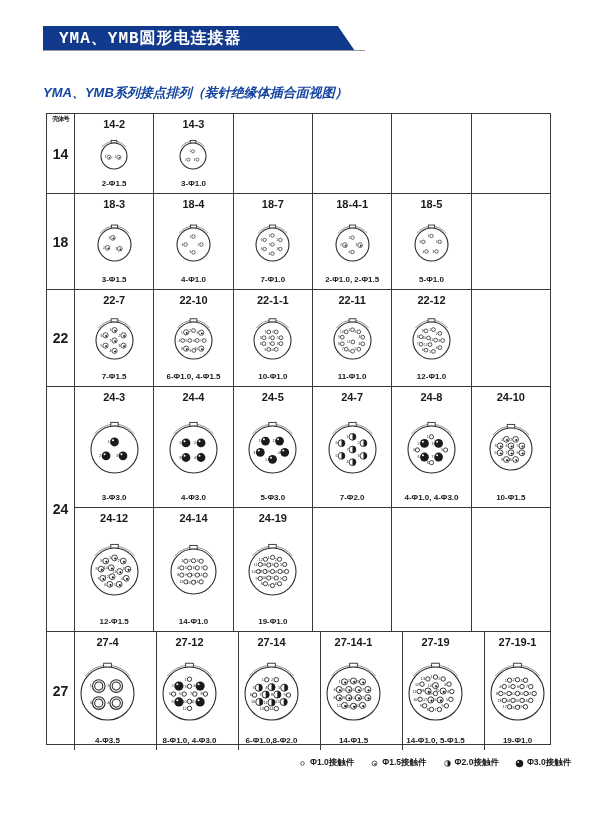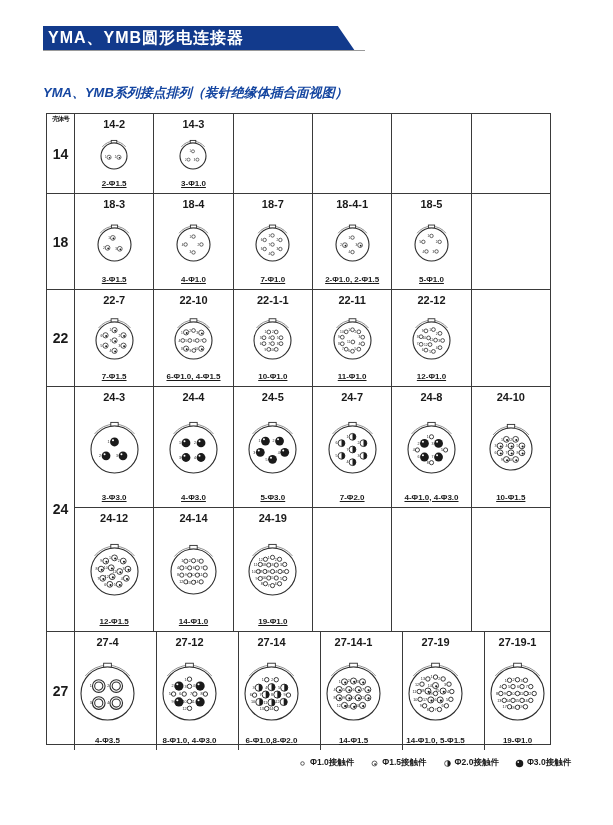--- a/index.html
+++ b/index.html
@@ -8,21 +8,21 @@
     font-family:"Liberation Sans","DejaVu Sans",sans-serif;color:#1a1a1a;overflow:hidden;
   }
   
   .banner{
     position:absolute;left:43px;top:26px;width:312px;height:25px;
     background:#123a8c;
     clip-path:polygon(0 0,94.5% 0,100% 100%,0 100%);
     display:flex;align-items:center;
   }
   .banner-title{
-    color:#ffffff;font-weight:bold;font-size:16px;letter-spacing:1px;padding-left:5px;white-space:nowrap;
+    color:#ffffff;font-weight:bold;font-size:16px;letter-spacing:1px;padding-left:16px;white-space:nowrap;font-family:Liberation Mono, monospace;
   }
   .banner-underline{position:absolute;left:43px;top:50px;width:322px;height:1px;background:#9a9a9a;}
   
   .subtitle{
     position:absolute;left:43px;top:84px;color:#1445a0;font-weight:bold;font-size:13px;white-space:nowrap;font-style:italic;
   }
   
   .ctable{
     position:absolute;left:46px;top:113px;width:505px;height:632px;
     border:1.5px solid #3a3a3a;box-sizing:border-box;display:flex;flex-direction:column;
@@ -41,21 +41,21 @@
   .subrows{flex:1;display:flex;flex-direction:column;min-width:0;text-align:center;}
   .subrow{display:flex;border-top:1px solid #3a3a3a;}
   .subrow:first-child{border-top:none;}
   .cell{
     flex:1 1 0;min-width:0;border-left:1px solid #3a3a3a;box-sizing:border-box;
     display:flex;flex-direction:column;align-items:center;
   }
   .cell:first-child{border-left:none;}
   .model{font-weight:bold;font-size:11px;margin-top:4px;white-space:nowrap;}
   .diagram-wrap{flex:1;display:flex;align-items:center;justify-content:center;}
-  .caption{font-size:8px;font-weight:bold;margin-bottom:5px;white-space:nowrap;letter-spacing:0;text-decoration:underline;}
+  .caption{font-size:8px;font-weight:bold;margin-bottom:5px;white-space:nowrap;letter-spacing:0;}
   
   .legend{
     position:absolute;left:297px;top:757px;display:flex;gap:15px;align-items:center;
   }
   .legend-item{display:flex;align-items:flex-end;gap:2px;}
   .legend-label{font-size:8.5px;font-weight:bold;white-space:nowrap;}
 </style>
 </head>
 <body>
 

